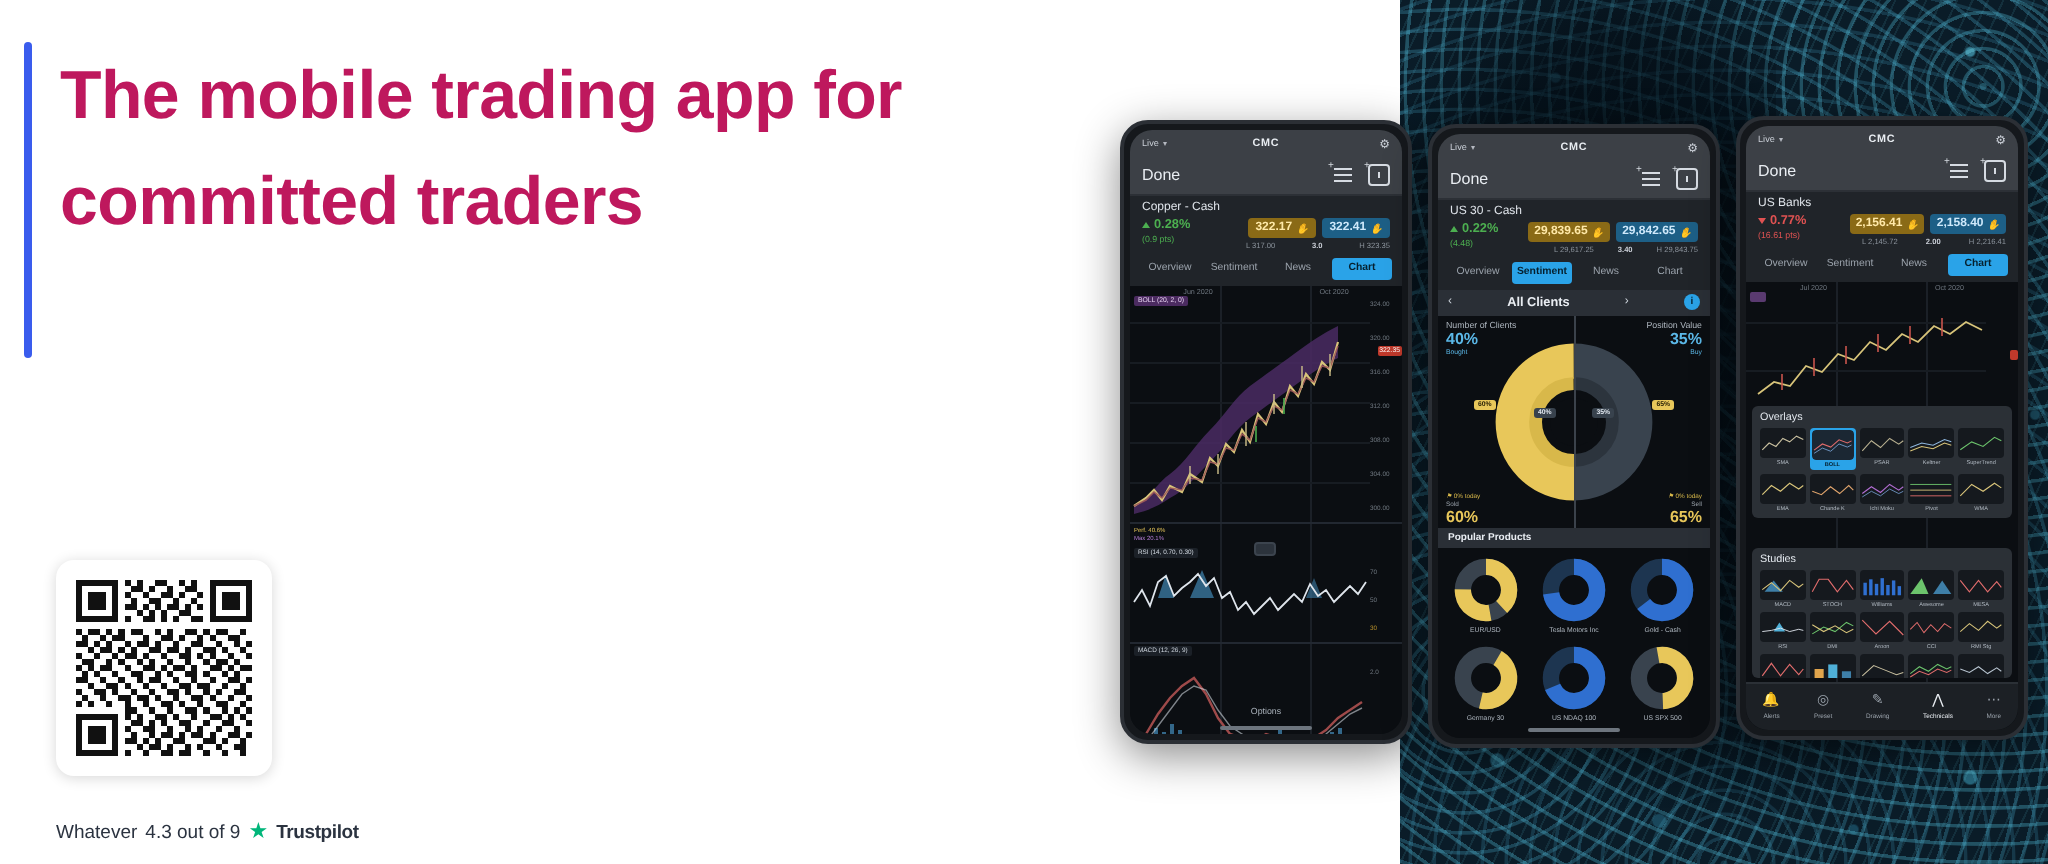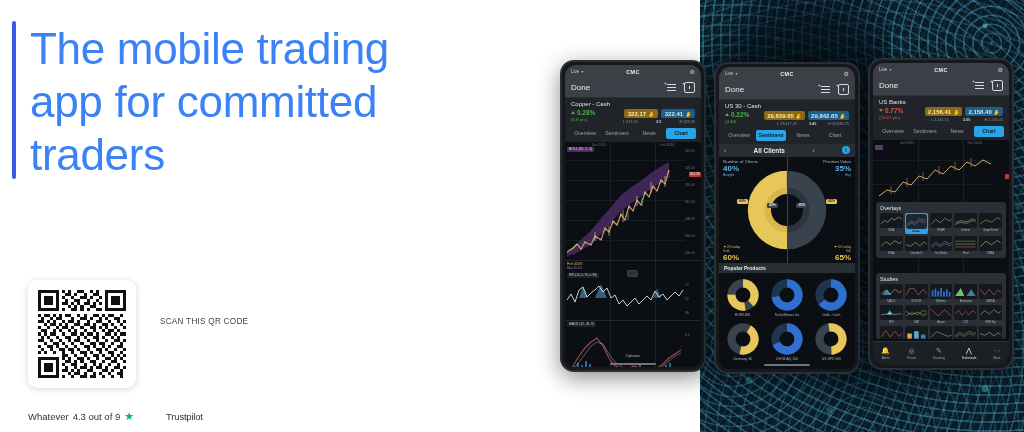--- a/index.html
+++ b/index.html
@@ -62,21 +62,21 @@
     background:radial-gradient(ellipse at 45% 45%, rgba(2,9,16,.78) 0%, rgba(4,14,22,.45) 50%, rgba(0,0,0,0) 75%);
   }
 
   
   .accent-bar{
     position:absolute; left:12px; top:21px; width:4px; height:158px;
     background:#3a5ced; border-radius:2px;
   }
   .headline{
     position:absolute; left:30px; top:22px; width:430px;
-    font-size:44px; line-height:53px; font-weight:400; color:#3b82f6;
+    font-size:34px; line-height:53px; font-weight:700; color:#be185d;
     letter-spacing:-.3px;
   }
   .subcopy{
     position:absolute; left:30px; top:193px; width:395px;
     font-size:11.5px; line-height:18px; color:#2f3742;
   }
 
   .qr-card{
     position:absolute; left:28px; top:280px; width:108px; height:108px;
     background:#fff; border-radius:9px;
@@ -90,21 +90,21 @@
   }
 
   .trust{
     position:absolute; left:28px; top:411px;
     display:flex; align-items:center; gap:4px;
     font-size:9.5px; color:#2b3340;
   }
   .trust .excellent{ font-weight:400; }
   .trust .score{ font-weight:400; }
   .trust .tp-star{ color:#00b67a; font-size:11px; line-height:1; }
-  .trust .tp-name{ font-weight:400; letter-spacing:-.2px;margin-left:28px; }
+  .trust .tp-name{ font-weight:700; letter-spacing:-.2px; }
 
   
   .phone{
     position:absolute;
     background:#15181c;
     border:2px solid #2b2f35;
     border-radius:14px;
     box-shadow:0 6px 22px rgba(0,0,0,.45);
     overflow:hidden;
   }
@@ -553,21 +553,20 @@
           <rect x="14" y="28" width="2" height="1"></rect>
           <rect x="17" y="28" width="2" height="1"></rect>
           <rect x="21" y="28" width="1" height="1"></rect>
           <rect x="24" y="28" width="1" height="1"></rect>
           <rect x="27" y="28" width="1" height="1"></rect>
       </g>
     </svg>
   </div>
 
   <div class="qr-caption">
-    <div>SCAN THIS QR CODE</div>
   </div>
 
   <div class="trust">
     <span class="excellent">Whatever</span>
     <span class="score">4.3 out of 9</span>
     <span class="tp-star">★</span>
     <span class="tp-name">Trustpilot</span>
   </div>
 
   <div class="phone p1">

